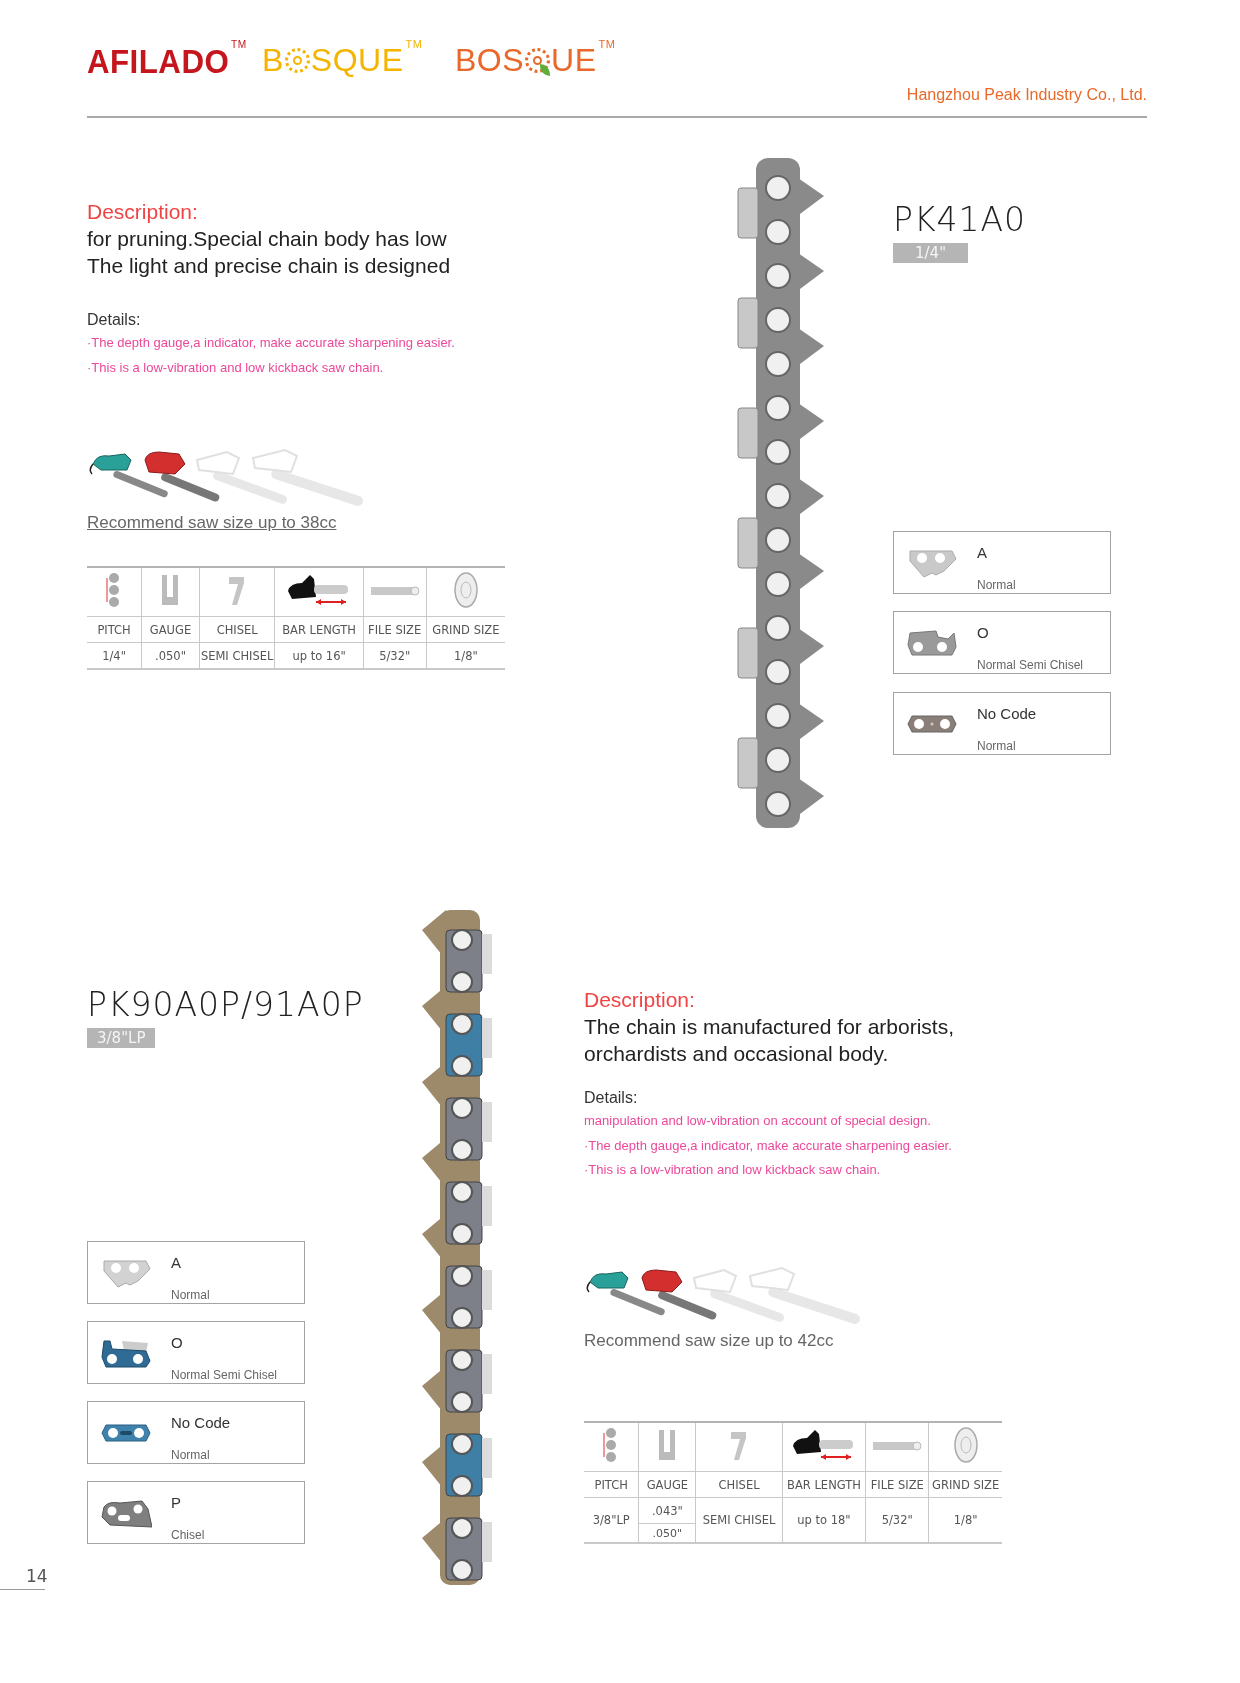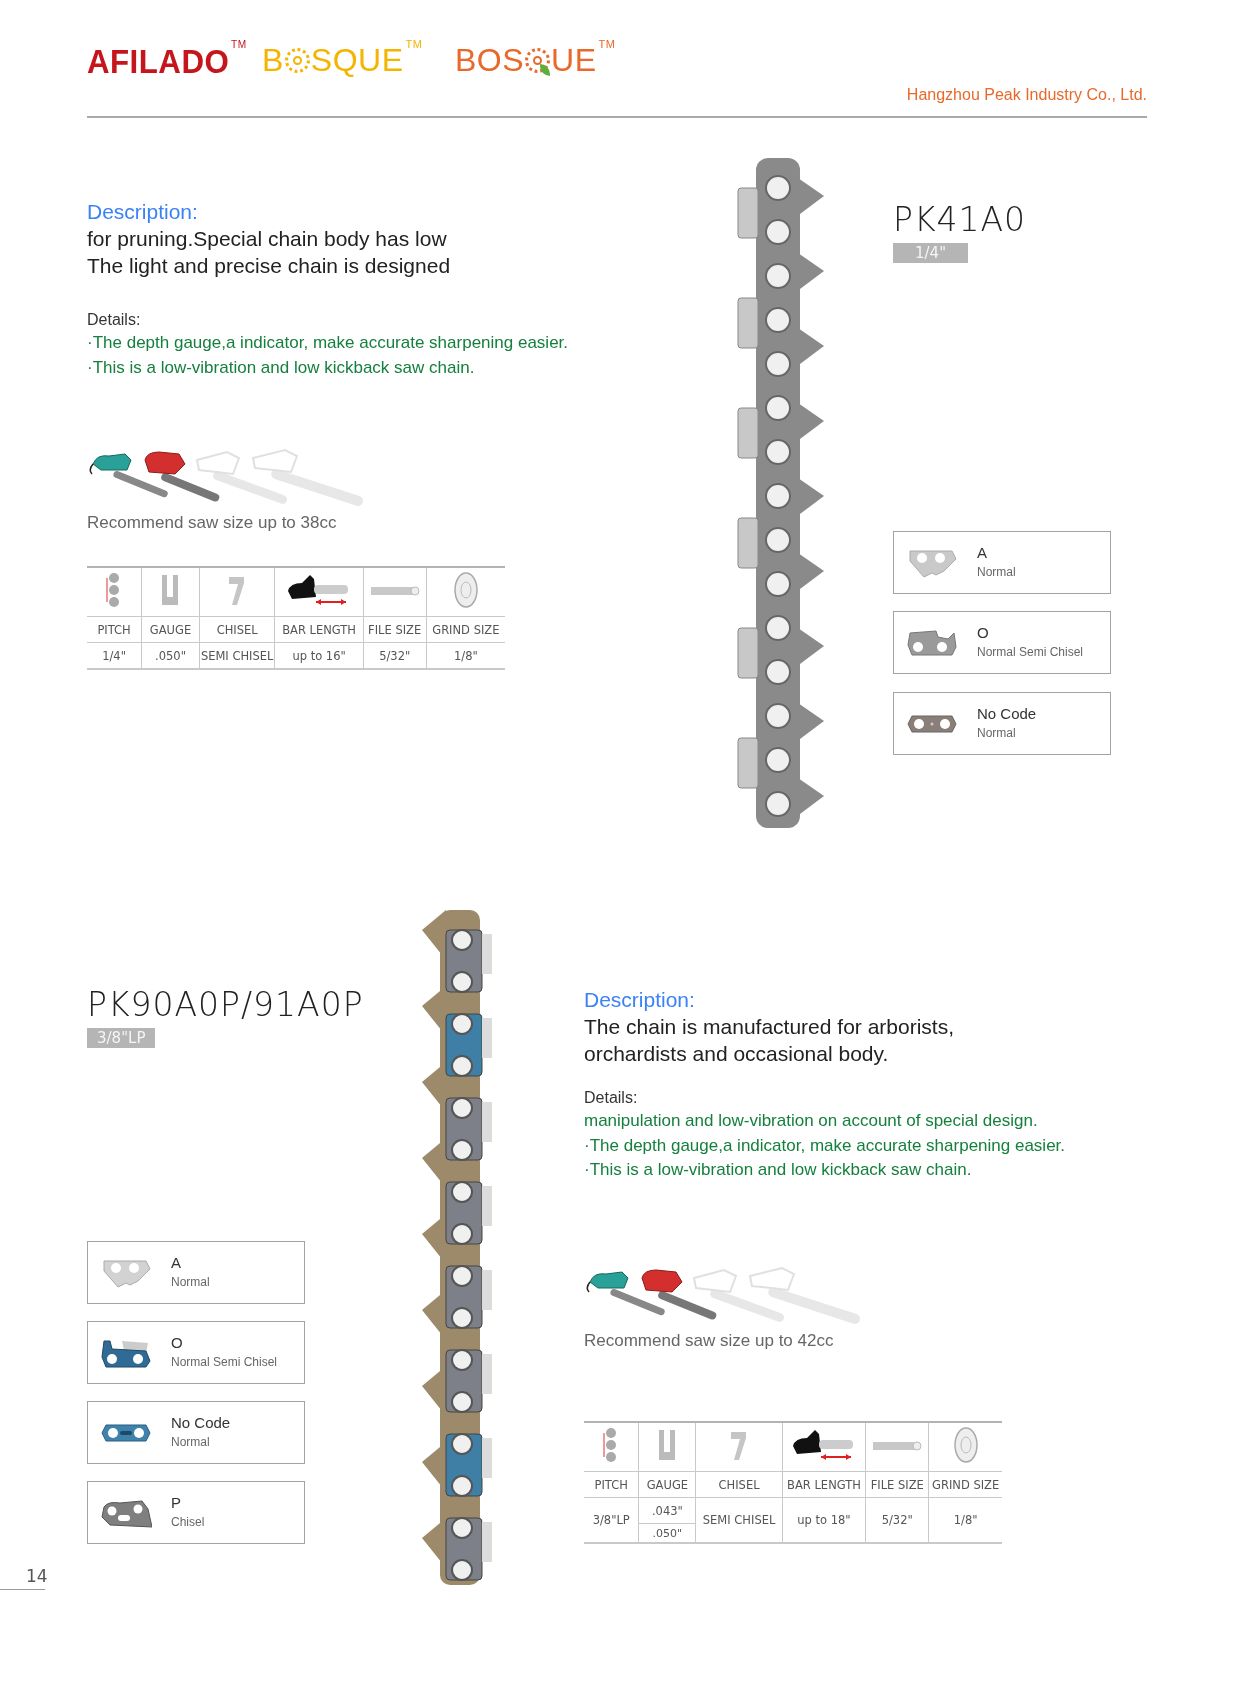--- a/index.html
+++ b/index.html
@@ -14,36 +14,36 @@
   .logo-bosque2 { left: 455px; font-size: 32px; color: #e8692a; font-weight: normal; }
   .tm { font-size: 11px; vertical-align: top; position: relative; top: -4px; margin-left: 2px; font-weight: normal; }
   .gear { display: inline-block; width: 25px; height: 25px; border-radius: 50%; border: 3px dotted currentColor; box-sizing: border-box; position: relative; top: 2px; margin: 0 1px; }
   .gear::after { content: ""; position: absolute; left: 5px; top: 5px; width: 9px; height: 9px; border-radius: 50%; border: 2px solid currentColor; box-sizing: border-box; }
   .leaf { position: absolute; width: 10px; height: 12px; background: #5fae3c; border-radius: 0 10px 0 10px; right: -3px; bottom: -6px; }
 
   .company { position: absolute; right: 93px; top: 86px; font-size: 16px; color: #e8692a; }
   .header-rule { position: absolute; left: 87px; top: 116px; width: 1060px; height: 2px; background: #a9a9a9; }
 
   
-  .desc-title { font-size: 21px; color: #3b82f6; line-height: 27px; }
+  .desc-title { font-size: 21px; color: #ef4444; line-height: 27px; }
   .desc-body { font-size: 21px; color: #222; line-height: 27px; }
   .details-title { font-size: 16px; color: #333; margin-top: 30px; line-height: 22px; }
-  .details-line { font-size: 17px; color: #15803d; line-height: 24.5px; }
+  .details-line { font-size: 13px; color: #ec4899; line-height: 24.5px; }
 
   .rec-text { font-size: 17px; color: #666; }
 
   
   .prod-title { font-size: 33px; color: #222; font-family: "DejaVu Sans", sans-serif; font-weight: 200; letter-spacing: 1px; }
   .prod-badge { display: inline-block; background: #b5b5b5; color: #f5f5f5; font-size: 15px; padding: 1px 22px 1px 22px; margin-top: 4px; font-family: "DejaVu Sans", sans-serif; }
 
   
   .opt-box { position: absolute; width: 218px; height: 63px; border: 1px solid #a3a3a3; background: #fff; box-sizing: border-box; }
   .opt-img { position: absolute; left: 12px; top: 15px; width: 52px; height: 32px; }
   .opt-code { position: absolute; left: 83px; top: 12px; font-size: 15px; color: #333; }
-  .opt-name { position: absolute; left: 83px; top: 33px; font-size: 12px; color: #666; }
+  .opt-name { position: absolute; left: 83px; top: 46px; font-size: 12px; color: #666; }
 
   
   .spec { position: absolute; border-collapse: collapse; font-family: "DejaVu Sans", sans-serif; }
   .spec td { border-right: 1px solid #c9c9c9; text-align: center; padding: 0; color: #555; }
   .spec td:last-child { border-right: none; }
   .spec tr.icon-row td { height: 48px; border-top: 2px solid #b3b3b3; }
   .spec tr.label-row td { height: 25px; border-top: 1px solid #c9c9c9; font-size: 11.5px; }
   .spec tr.val-row td { height: 25px; border-top: 1px solid #c9c9c9; border-bottom: 2px solid #c9c9c9; font-size: 11.5px; }
   .spec td.sub { height: 18px; font-size: 11px; }
 
@@ -91,21 +91,21 @@
     </g>
     <g opacity="0.45">
       <rect x="128" y="22" width="78" height="9" rx="4.5" fill="#ccc" transform="rotate(20 128 22)"></rect>
       <path d="M110 12 L140 4 L152 10 L146 26 L112 22 Z" fill="none" stroke="#bbb" stroke-width="2"></path>
     </g>
     <g opacity="0.45">
       <rect x="186" y="20" width="96" height="10" rx="5" fill="#ccc" transform="rotate(18 186 20)"></rect>
       <path d="M166 10 L198 2 L210 8 L204 24 L168 20 Z" fill="none" stroke="#bbb" stroke-width="2"></path>
     </g>
   </svg>
-  <div class="abs rec-text" style="left:87px; top:513px;">Recommend saw size up to 38cc</div>
+  <div class="abs rec-text" style="left:87px; top:513px;text-decoration:underline;">Recommend saw size up to 38cc</div>
 
   <table class="spec" style="left:87px; top:566px; width:418px;">
     <colgroup>
         <col style="width:52px">
         <col style="width:55px">
         <col style="width:72px">
         <col style="width:84px">
         <col style="width:60px">
         <col style="width:75px">
       </colgroup>

